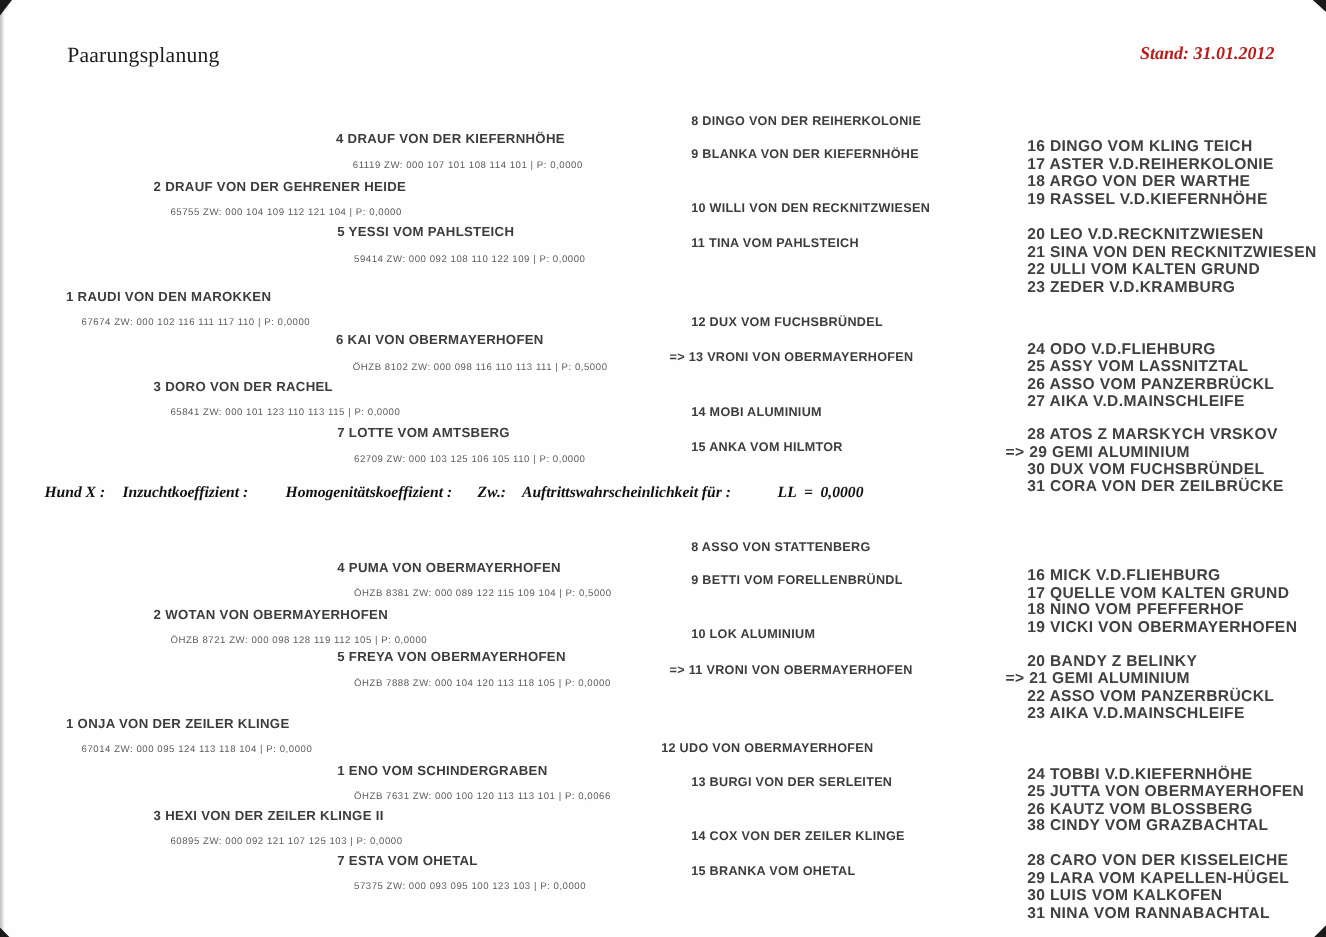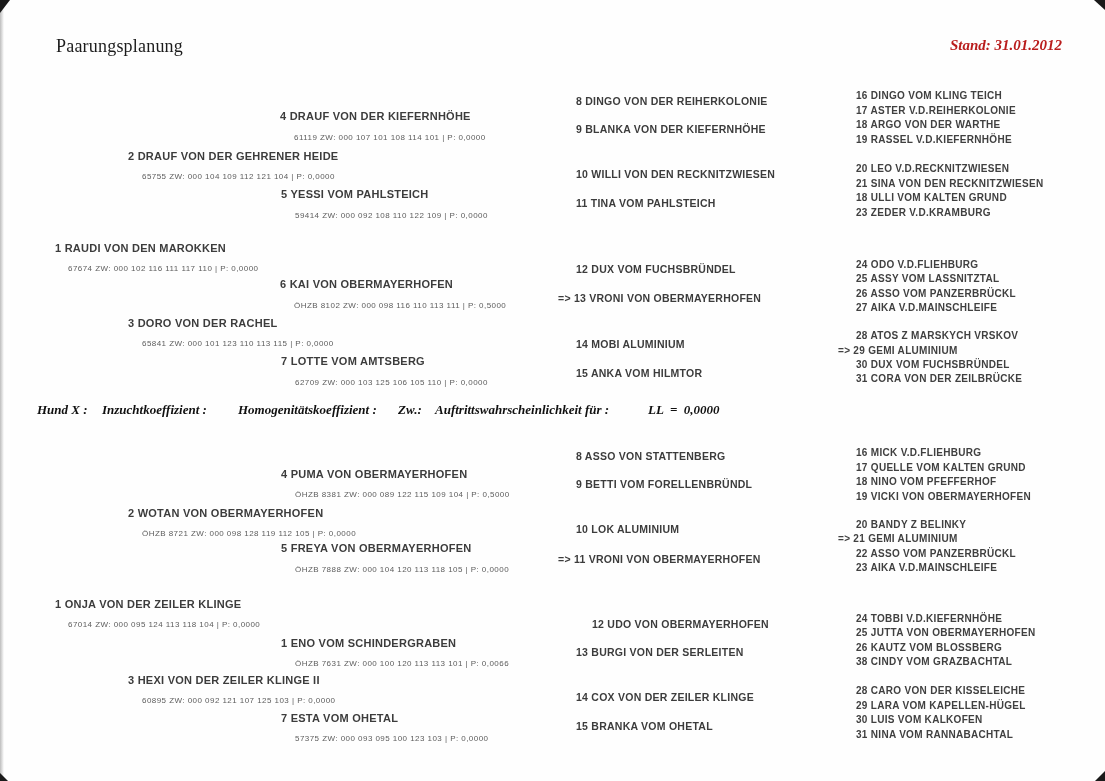--- a/index.html
+++ b/index.html
@@ -26,22 +26,22 @@
   }
   .info {
     position:absolute; font-size:8px; color:#5c5c5c;
     letter-spacing:.45px; white-space:nowrap;
   }
   .g4 {
     position:absolute; font-weight:bold; font-size:10.5px;
     color:#3c3c3c; letter-spacing:.25px; white-space:nowrap;
   }
   .g5 {
-    position:absolute; font-weight:bold; font-size:10px;
-    color:#404040; letter-spacing:.3px; white-space:nowrap;
+    position:absolute; font-weight:bold; font-size:13px;
+    color:#404040; letter-spacing:.3px; white-space:nowrap;margin-top:24px;
   }
   .legend span {
     position:absolute; top:402px;
     font-family:"Liberation Serif", serif;
     font-weight:bold; font-style:italic;
     font-size:13px; color:#101010; white-space:pre;
   }
   .corner { position:absolute; width:0; height:0; }
   .c-tl { top:0; left:0;  border-top:13px solid #1a1a1a; border-right:10px solid transparent; }
   .c-tr { top:0; right:0; border-top:10px solid #1a1a1a; border-left:11px solid transparent; }
@@ -93,21 +93,21 @@
     <div class="g4" style="left:558px;top:292px">=&gt; 13 VRONI VON OBERMAYERHOFEN</div>
     <div class="g4" style="left:576px;top:338px">14 MOBI ALUMINIUM</div>
     <div class="g4" style="left:576px;top:367px">15 ANKA VOM HILMTOR</div>
 
     <div class="g5" style="left:856px;top:90px">16 DINGO VOM KLING TEICH</div>
     <div class="g5" style="left:856px;top:105px">17 ASTER V.D.REIHERKOLONIE</div>
     <div class="g5" style="left:856px;top:119px">18 ARGO VON DER WARTHE</div>
     <div class="g5" style="left:856px;top:134px">19 RASSEL V.D.KIEFERNHÖHE</div>
     <div class="g5" style="left:856px;top:163px">20 LEO V.D.RECKNITZWIESEN</div>
     <div class="g5" style="left:856px;top:178px">21 SINA VON DEN RECKNITZWIESEN</div>
-    <div class="g5" style="left:856px;top:192px">18 ULLI VOM KALTEN GRUND</div>
+    <div class="g5" style="left:856px;top:192px">22 ULLI VOM KALTEN GRUND</div>
     <div class="g5" style="left:856px;top:207px">23 ZEDER V.D.KRAMBURG</div>
     <div class="g5" style="left:856px;top:259px">24 ODO V.D.FLIEHBURG</div>
     <div class="g5" style="left:856px;top:273px">25 ASSY VOM LASSNITZTAL</div>
     <div class="g5" style="left:856px;top:288px">26 ASSO VOM PANZERBRÜCKL</div>
     <div class="g5" style="left:856px;top:302px">27 AIKA V.D.MAINSCHLEIFE</div>
     <div class="g5" style="left:856px;top:330px">28 ATOS Z MARSKYCH VRSKOV</div>
     <div class="g5" style="left:838px;top:345px">=&gt; 29 GEMI ALUMINIUM</div>
     <div class="g5" style="left:856px;top:359px">30 DUX VOM FUCHSBRÜNDEL</div>
     <div class="g5" style="left:856px;top:373px">31 CORA VON DER ZEILBRÜCKE</div>
   </div>
@@ -137,21 +137,21 @@
     <div class="info" style="left:295px;top:565px">ÖHZB 7888 ZW: 000 104 120 113 118 105 | P: 0,0000</div>
     <div class="name" style="left:281px;top:637px">1 ENO VOM SCHINDERGRABEN</div>
     <div class="info" style="left:295px;top:659px">ÖHZB 7631 ZW: 000 100 120 113 113 101 | P: 0,0066</div>
     <div class="name" style="left:281px;top:712px">7 ESTA VOM OHETAL</div>
     <div class="info" style="left:295px;top:734px">57375 ZW: 000 093 095 100 123 103 | P: 0,0000</div>
 
     <div class="g4" style="left:576px;top:450px">8 ASSO VON STATTENBERG</div>
     <div class="g4" style="left:576px;top:478px">9 BETTI VOM FORELLENBRÜNDL</div>
     <div class="g4" style="left:576px;top:523px">10 LOK ALUMINIUM</div>
     <div class="g4" style="left:558px;top:553px">=&gt; 11 VRONI VON OBERMAYERHOFEN</div>
-    <div class="g4" style="left:592px;top:618px">12 UDO VON OBERMAYERHOFEN</div>
+    <div class="g4" style="left:551px;top:618px">12 UDO VON OBERMAYERHOFEN</div>
     <div class="g4" style="left:576px;top:646px">13 BURGI VON DER SERLEITEN</div>
     <div class="g4" style="left:576px;top:691px">14 COX VON DER ZEILER KLINGE</div>
     <div class="g4" style="left:576px;top:720px">15 BRANKA VOM OHETAL</div>
 
     <div class="g5" style="left:856px;top:447px">16 MICK V.D.FLIEHBURG</div>
     <div class="g5" style="left:856px;top:462px">17 QUELLE VOM KALTEN GRUND</div>
     <div class="g5" style="left:856px;top:476px">18 NINO VOM PFEFFERHOF</div>
     <div class="g5" style="left:856px;top:491px">19 VICKI VON OBERMAYERHOFEN</div>
     <div class="g5" style="left:856px;top:519px">20 BANDY Z BELINKY</div>
     <div class="g5" style="left:838px;top:533px">=&gt; 21 GEMI ALUMINIUM</div>

